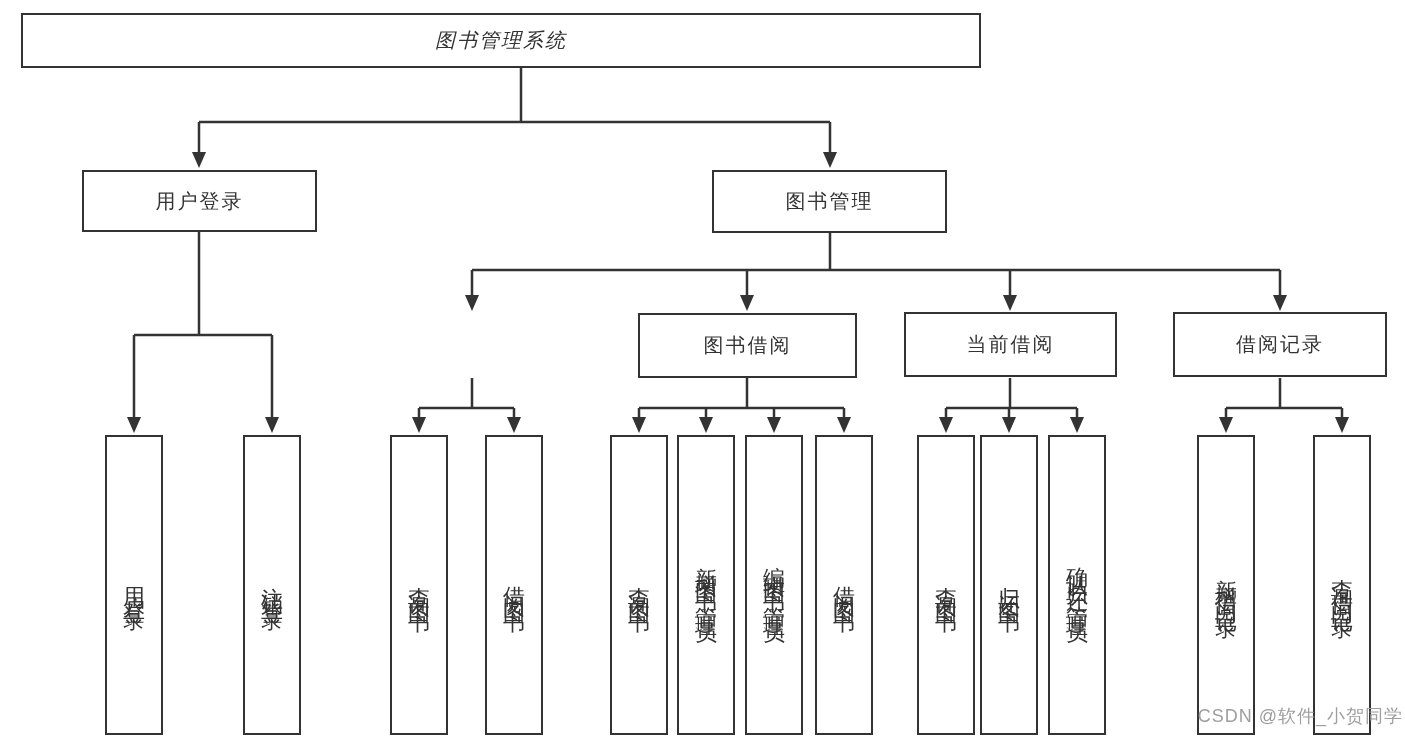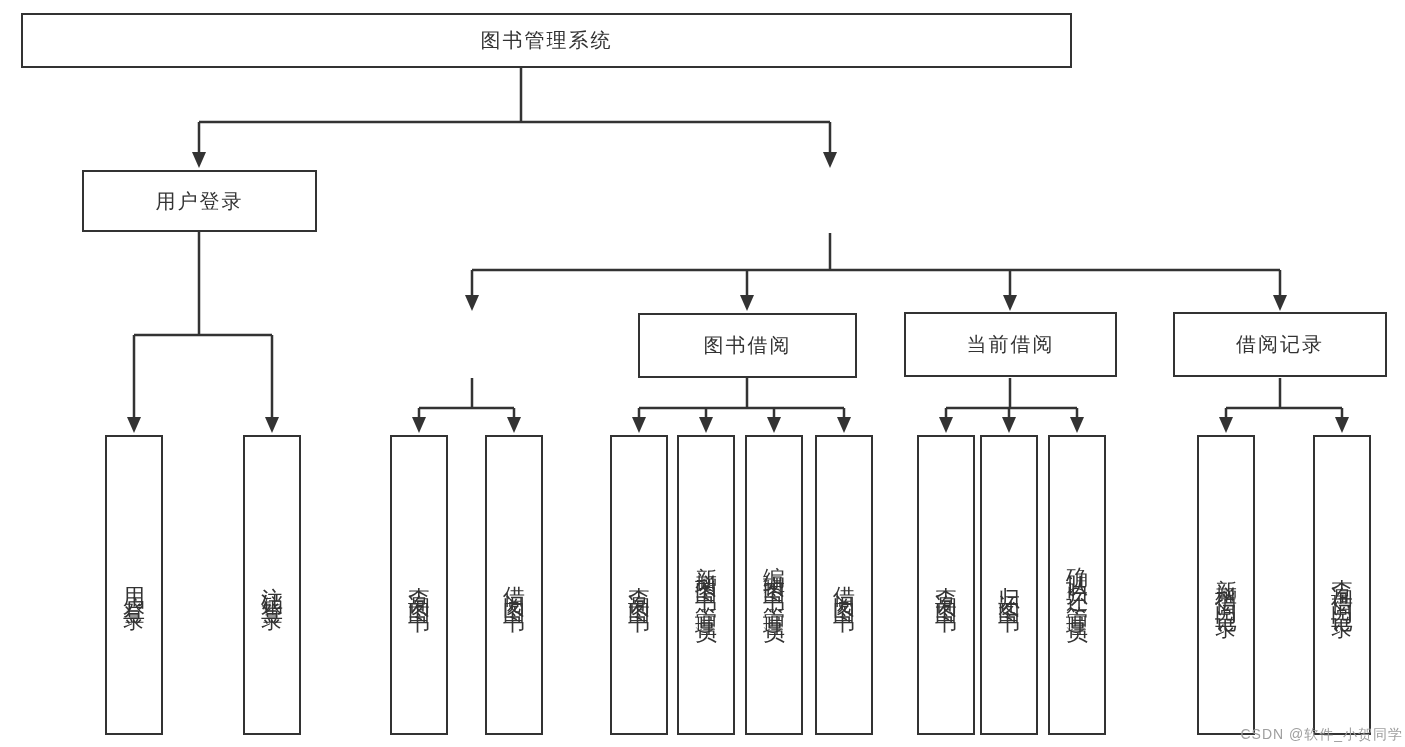--- a/index.html
+++ b/index.html
@@ -61,22 +61,22 @@
     text-orientation: mixed;
     font-size: 22px;
     letter-spacing: 8px;
     line-height: 1.1;
     color: var(--text, #333333);
     white-space: nowrap;
   }
   .watermark {
     position: absolute;
     right: 2px;
-    bottom: 3px;
-    font-size: 14px;
+    bottom: 19px;
+    font-size: 18px;
     letter-spacing: 1px;
     color: var(--watermark-color, #9e9e9e);
     z-index: 5;
   }
 </style>
 </head>
 <body>
 
 <div class="canvas">
 
@@ -103,23 +103,24 @@
     <polygon class="carrow" points="699,417 713,417 706,433"></polygon>
     <polygon class="carrow" points="767,417 781,417 774,433"></polygon>
     <polygon class="carrow" points="837,417 851,417 844,433"></polygon>
     <polygon class="carrow" points="939,417 953,417 946,433"></polygon>
     <polygon class="carrow" points="1002,417 1016,417 1009,433"></polygon>
     <polygon class="carrow" points="1070,417 1084,417 1077,433"></polygon>
     <polygon class="carrow" points="1219,417 1233,417 1226,433"></polygon>
     <polygon class="carrow" points="1335,417 1349,417 1342,433"></polygon>
   </svg>
 
-  <div class="node" style="left:21px; top:13px; width:1051px; height:55px;">图书管理系统</div>
+  <div class="node" style="left:21px; top:13px; width:960px; height:55px;font-style:italic;">图书管理系统</div>
 
   <div class="node" style="left:82px; top:170px; width:235px; height:62px;">用户登录</div>
+  <div class="node" style="left:712px; top:170px; width:235px; height:63px;">图书管理</div>
 
   <div class="node" style="left:638px; top:313px; width:219px; height:65px;">图书借阅</div>
   <div class="node" style="left:904px; top:312px; width:213px; height:65px;">当前借阅</div>
   <div class="node" style="left:1173px; top:312px; width:214px; height:65px;">借阅记录</div>
 
   <div class="leaf" style="left:105px;">
     <span class="vtext">用户登录</span>
   </div>
   <div class="leaf" style="left:243px;">
     <span class="vtext">注销登录</span>

